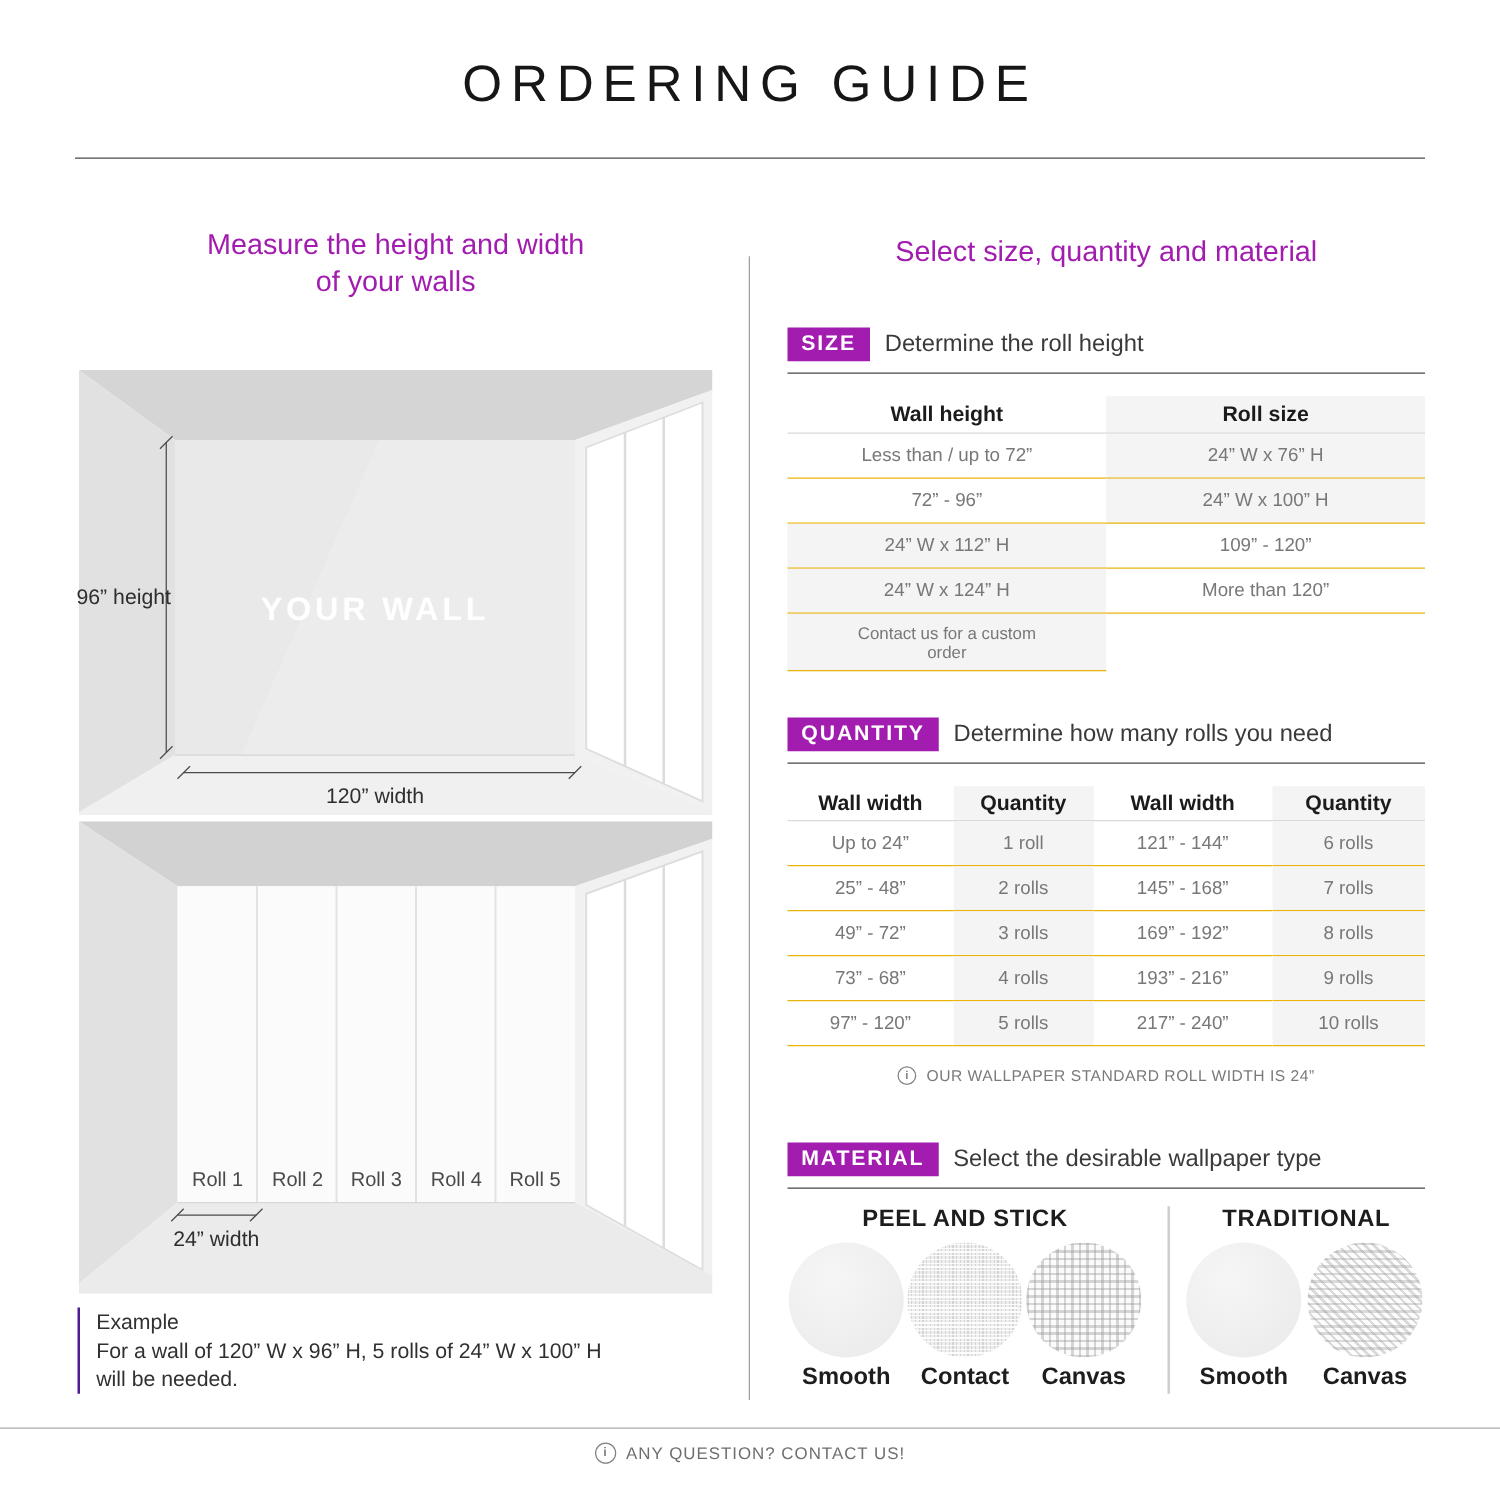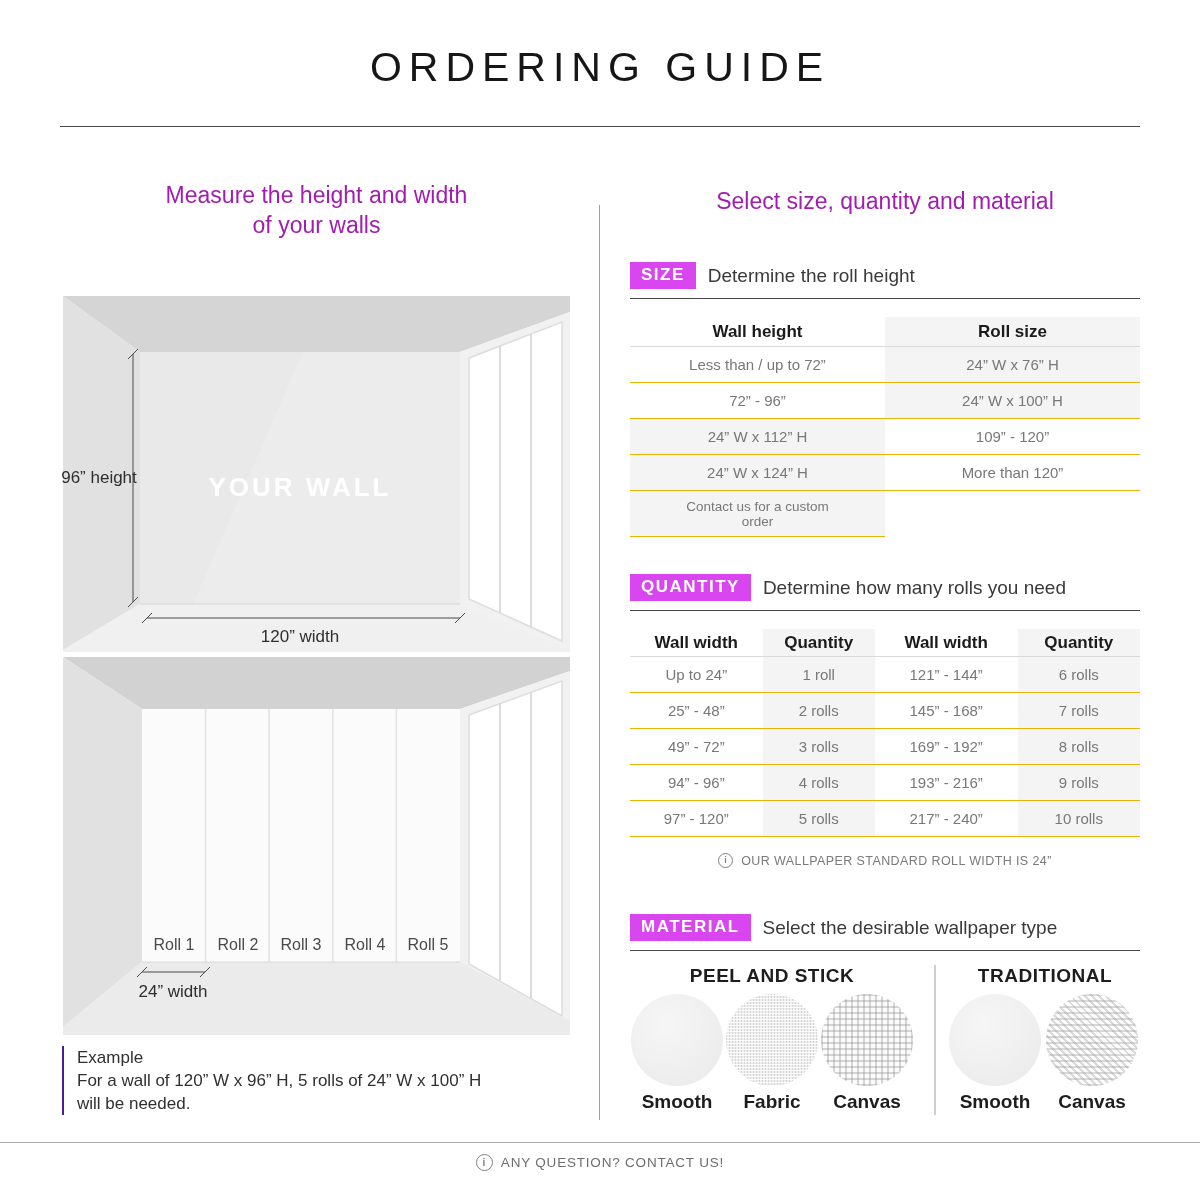--- a/index.html
+++ b/index.html
@@ -36,21 +36,21 @@
   
   .example { position:absolute; left:62px; top:1046px; width:530px;
              border-left:2px solid #4c1d95; padding-left:13px; font-size:17px; color:#303030; line-height:23px; }
 
   
   .section { position:absolute; left:630px; width:510px; }
   .size-section { top:262px; }
   .quantity-section { top:574px; }
   .material-section { top:914px; }
   .badge-row { display:flex; align-items:center; gap:12px; border-bottom:1.6px solid #474747; padding-bottom:9px; }
-  .badge { background:#d946ef; color:#ffffff; font-size:17px; font-weight:700; letter-spacing:1.5px; padding:3px 11px 4px; }
+  .badge { background:#a21caf; color:#ffffff; font-size:17px; font-weight:700; letter-spacing:1.5px; padding:3px 11px 4px; }
   .subtitle { font-size:19px; color:#3a3a3a; }
 
   
   .grid-table { display:grid; margin-top:18px; }
   .size-table { grid-template-columns:1fr 1fr; grid-template-rows:30px 36px 36px 36px 36px 46px; }
   .qty-table  { grid-template-columns:26% 22% 28% 24%; grid-template-rows:28px 36px 36px 36px 36px 36px; }
   .cell { display:flex; align-items:center; justify-content:center; text-align:center;
           border-bottom:1px solid #eab308; font-size:15px; color:#787878; }
   .cell.head { font-size:17px; font-weight:700; color:#1b1b1b; border-bottom:1px solid #d9d9d9; }
   .cell.gray { background:#f4f4f4; }
@@ -211,21 +211,21 @@
       <div class="cell">25” - 48”</div>
       <div class="cell gray">2 rolls</div>
       <div class="cell">145” - 168”</div>
       <div class="cell gray">7 rolls</div>
 
       <div class="cell">49” - 72”</div>
       <div class="cell gray">3 rolls</div>
       <div class="cell">169” - 192”</div>
       <div class="cell gray">8 rolls</div>
 
-      <div class="cell">94” - 96”</div>
+      <div class="cell">73” - 68”</div>
       <div class="cell gray">4 rolls</div>
       <div class="cell">193” - 216”</div>
       <div class="cell gray">9 rolls</div>
 
       <div class="cell">97” - 120”</div>
       <div class="cell gray">5 rolls</div>
       <div class="cell">217” - 240”</div>
       <div class="cell gray">10 rolls</div>
     </div>
     <div class="note">
@@ -244,21 +244,21 @@
       <div class="group-label gl-trad">TRADITIONAL</div>
       <div class="mat-divider"></div>
 
       <div class="swatch m1 tex-smooth"></div>
       <div class="swatch m2 tex-fabric"></div>
       <div class="swatch m3 tex-canvas"></div>
       <div class="swatch m4 tex-smooth"></div>
       <div class="swatch m5 tex-canvas2"></div>
 
       <div class="swatch-label m1">Smooth</div>
-      <div class="swatch-label m2">Fabric</div>
+      <div class="swatch-label m2">Contact</div>
       <div class="swatch-label m3">Canvas</div>
       <div class="swatch-label m4">Smooth</div>
       <div class="swatch-label m5">Canvas</div>
     </div>
   </div>
 
   <div class="footer-hr"></div>
   <div class="footer">
     <span class="info-icon">i</span>
     <span>ANY QUESTION? CONTACT US!</span>

